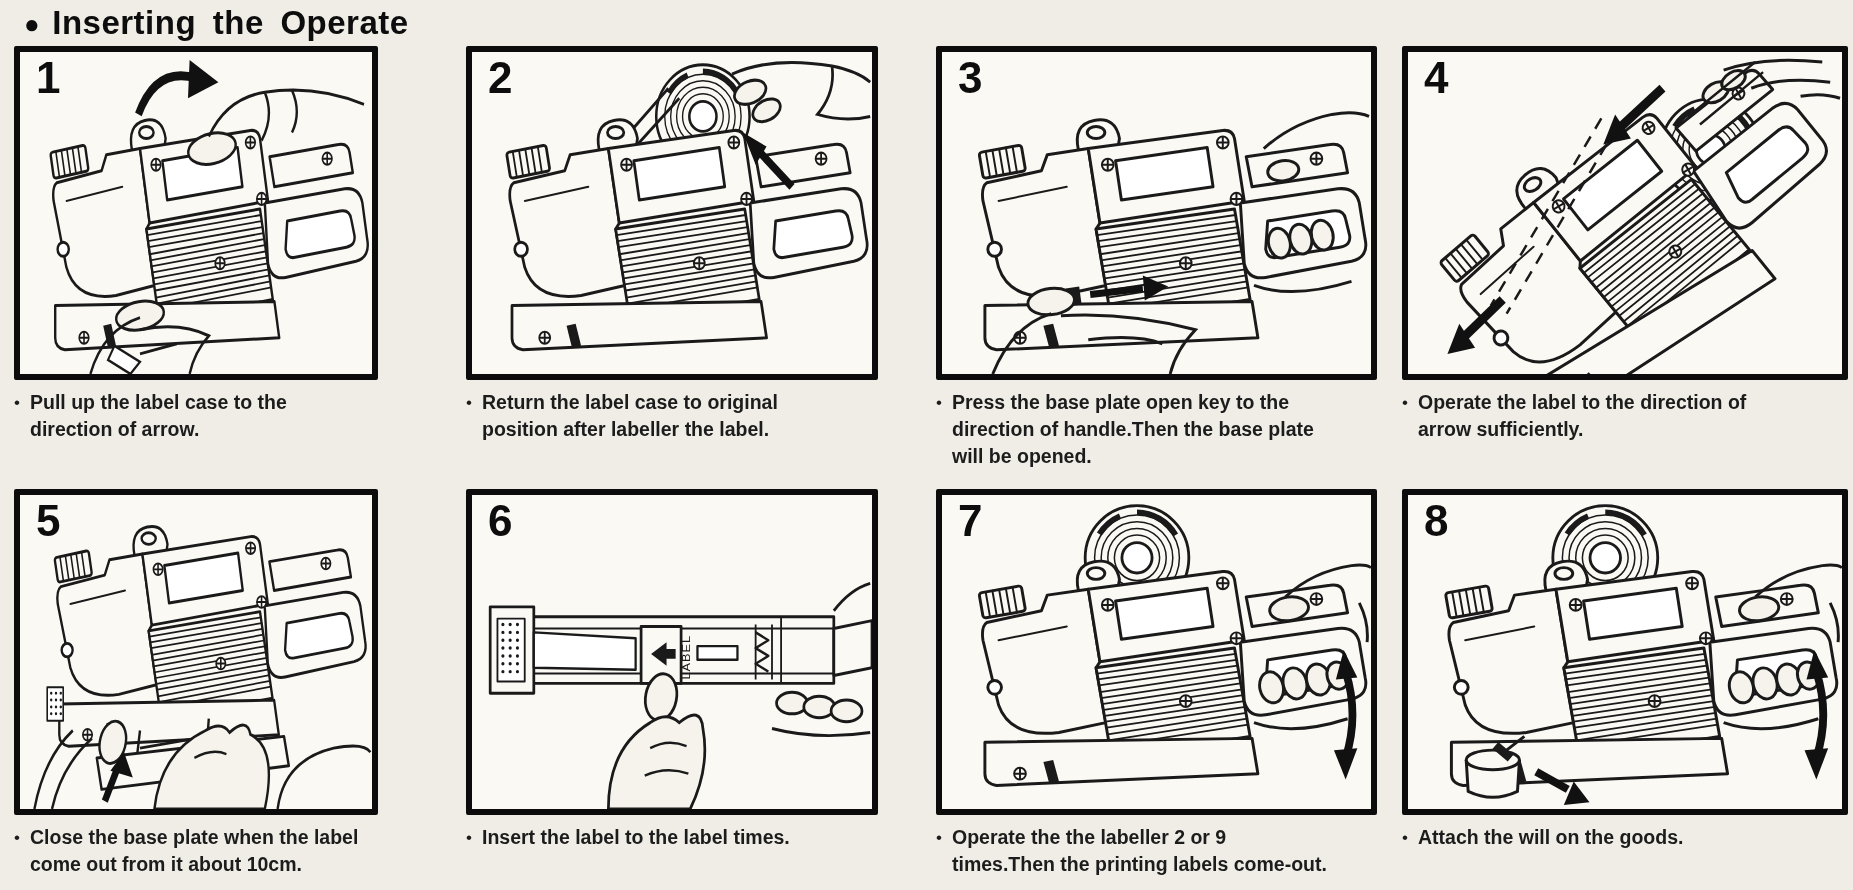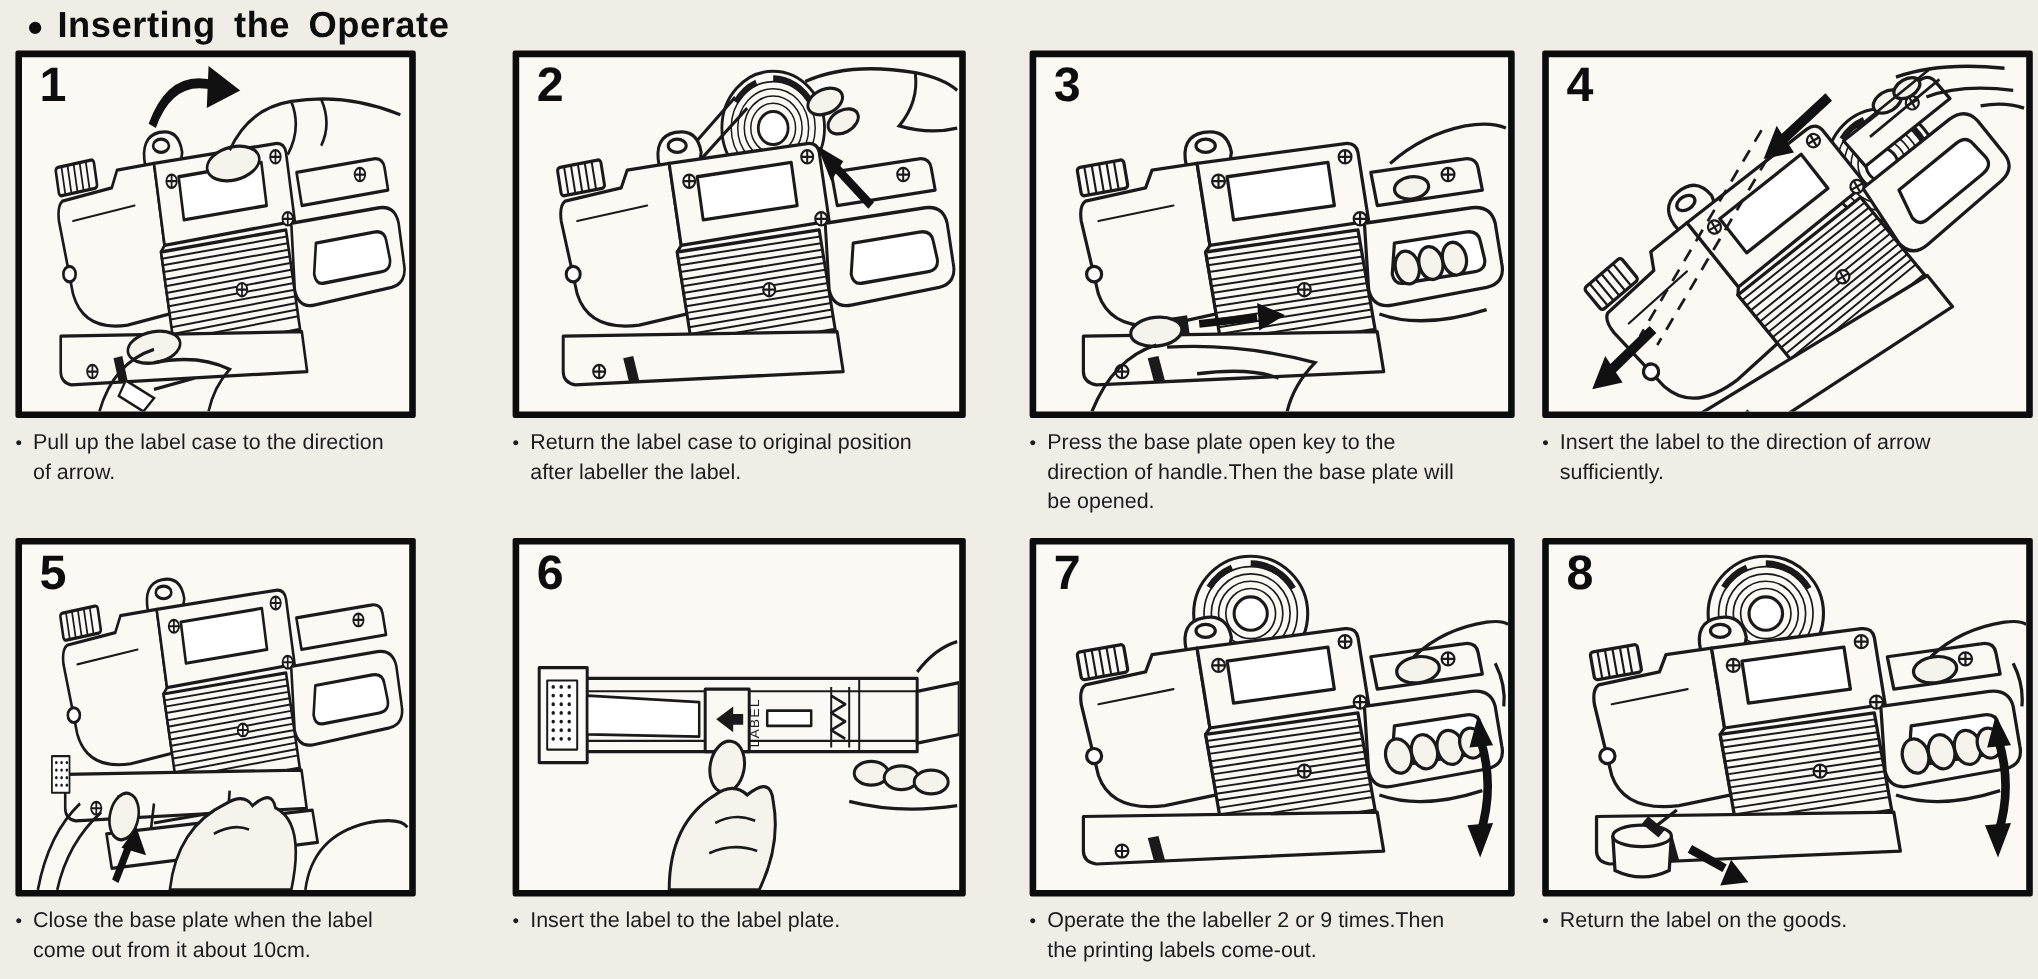--- a/index.html
+++ b/index.html
@@ -32,21 +32,21 @@
     position:absolute;top:2px;left:16px;
     font-size:44px;font-weight:800;color:#0d0d0d;line-height:1.1;
     z-index:2;
   }
   .art{position:absolute;inset:0;width:100%;height:100%;}
   .cap{
     display:flex;margin-top:9px;
     font-size:19.5px;line-height:27px;color:#1c1c1c;
   }
   .cap .b{width:16px;flex:0 0 16px;font-size:17px;}
-  .cap .t{flex:1;}
+  .cap .t{flex:1;font-weight:bold;}
   svg{display:block;}
 </style>
 </head>
 <body>
 
 <svg width="0" height="0" style="position:absolute" aria-hidden="true">
   <defs>
     <g id="screw" stroke="#1a1a1a" stroke-width="2" fill="#faf9f4">
       <circle r="6"></circle>
       <path d="M0 -6 V6 M-6 0 H6" fill="none"></path>
@@ -200,21 +200,21 @@
           <path d="M320 18 Q360 4 420 10 M348 36 Q380 24 428 30 M398 44 Q420 40 438 46" fill="none"></path>
           <ellipse cx="312" cy="40" rx="14" ry="9" transform="rotate(-30 312 40)"></ellipse>
           <ellipse cx="330" cy="28" rx="13" ry="8" transform="rotate(-30 330 28)"></ellipse>
           <path d="M284 64 L352 10 M296 72 L360 20" fill="none" stroke-width="2.5"></path>
         </g>
       </svg>
       <div class="num">4</div>
     </div>
     <div class="cap" style="width:396px">
       <span class="b">•</span>
-      <span class="t">Insert the label to the direction of arrow sufficiently.</span>
+      <span class="t">Operate the label to the direction of arrow sufficiently.</span>
     </div>
   </div>
 
   <div class="panel row2" style="left:14px;top:489px;width:364px;">
     <div class="box">
       <svg class="art" viewBox="0 0 440 320" preserveAspectRatio="none">
         <g transform="translate(6 -34) scale(0.98)">
           <use href="#gunbase"></use>
         </g>
         <g fill="#faf9f4" stroke="#1a1a1a" stroke-width="3" stroke-linejoin="round">
@@ -268,21 +268,21 @@
           <ellipse cx="352" cy="212" rx="17" ry="11"></ellipse>
           <ellipse cx="382" cy="216" rx="17" ry="11"></ellipse>
           <ellipse cx="412" cy="220" rx="17" ry="11"></ellipse>
           <path d="M330 238 Q380 250 438 242 M398 118 Q416 96 438 90" fill="none"></path>
         </g>
       </svg>
       <div class="num">6</div>
     </div>
     <div class="cap" style="width:382px">
       <span class="b">•</span>
-      <span class="t">Insert the label to the label plate.</span>
+      <span class="t">Insert the label to the label times.</span>
     </div>
   </div>
 
   <div class="panel row2" style="left:936px;top:489px;width:441px;">
     <div class="box">
       <svg class="art" viewBox="0 0 440 320" preserveAspectRatio="none">
         <use href="#roll" x="142" y="6" width="116" height="116"></use>
         <use href="#gunbase"></use>
         <g fill="#f5f3ec" stroke="#1a1a1a" stroke-width="3">
           <ellipse cx="356" cy="116" rx="20" ry="12" transform="rotate(-8 356 116)"></ellipse>
@@ -334,17 +334,17 @@
         <g>
           <path d="M414 180 Q428 224 414 268" stroke="#111" stroke-width="8" fill="none"></path>
           <path d="M404 188 L412 158 L426 186 Z" fill="#111"></path>
           <path d="M402 260 L414 290 L426 258 Z" fill="#111"></path>
         </g>
       </svg>
       <div class="num">8</div>
     </div>
     <div class="cap" style="width:420px">
       <span class="b">•</span>
-      <span class="t">Return the label on the goods.</span>
+      <span class="t">Attach the will on the goods.</span>
     </div>
   </div>
 
 </div>
 
 </body></html>

